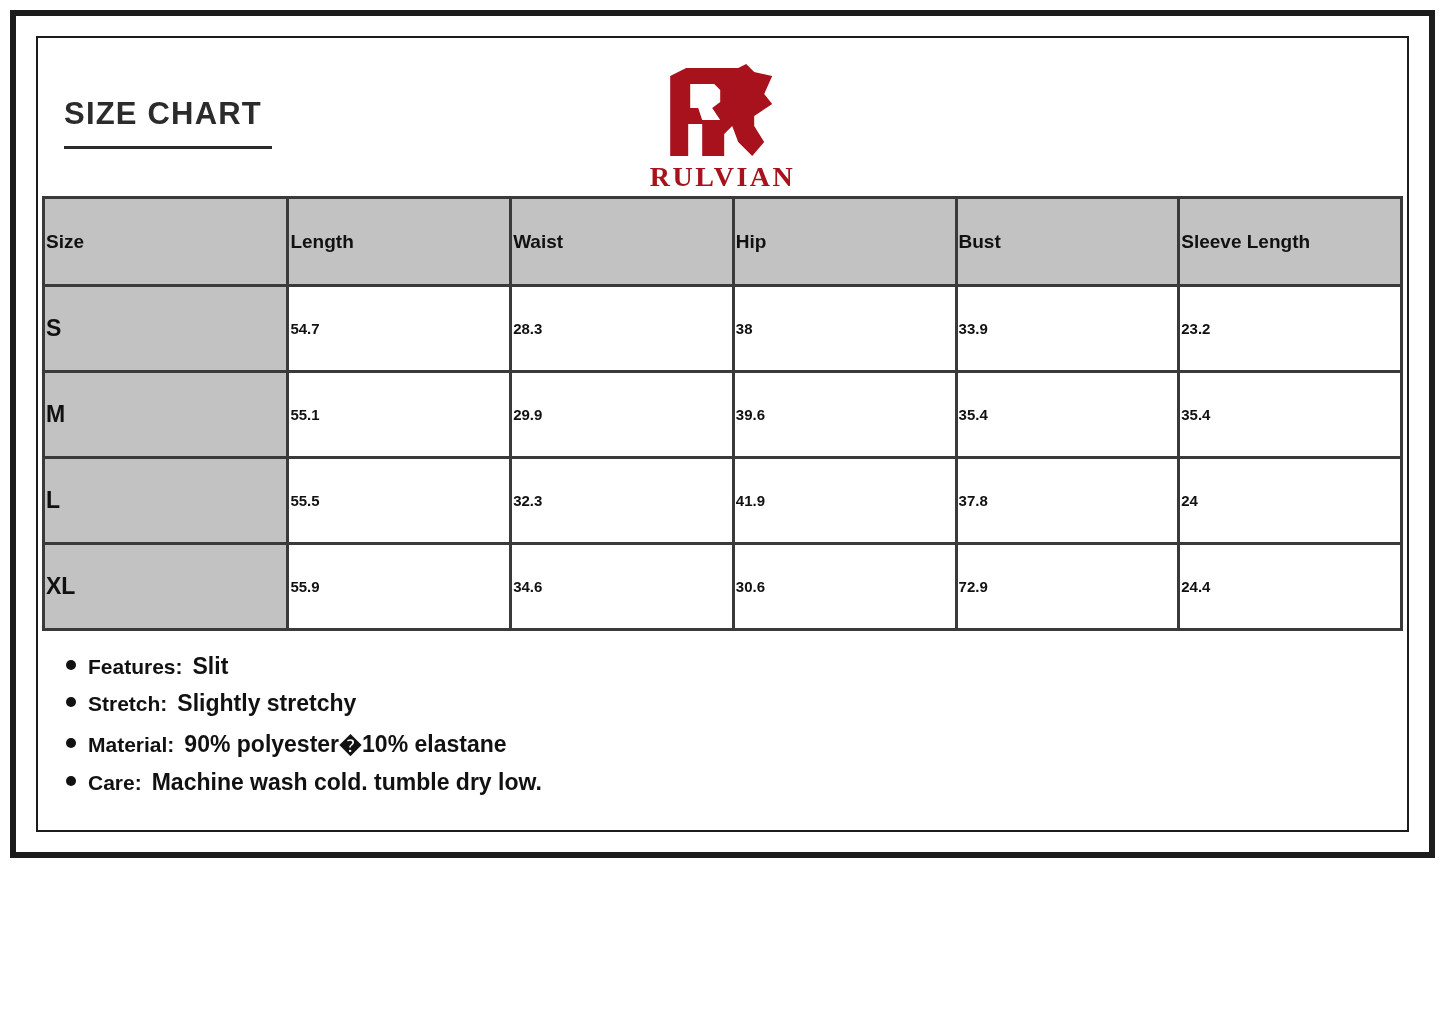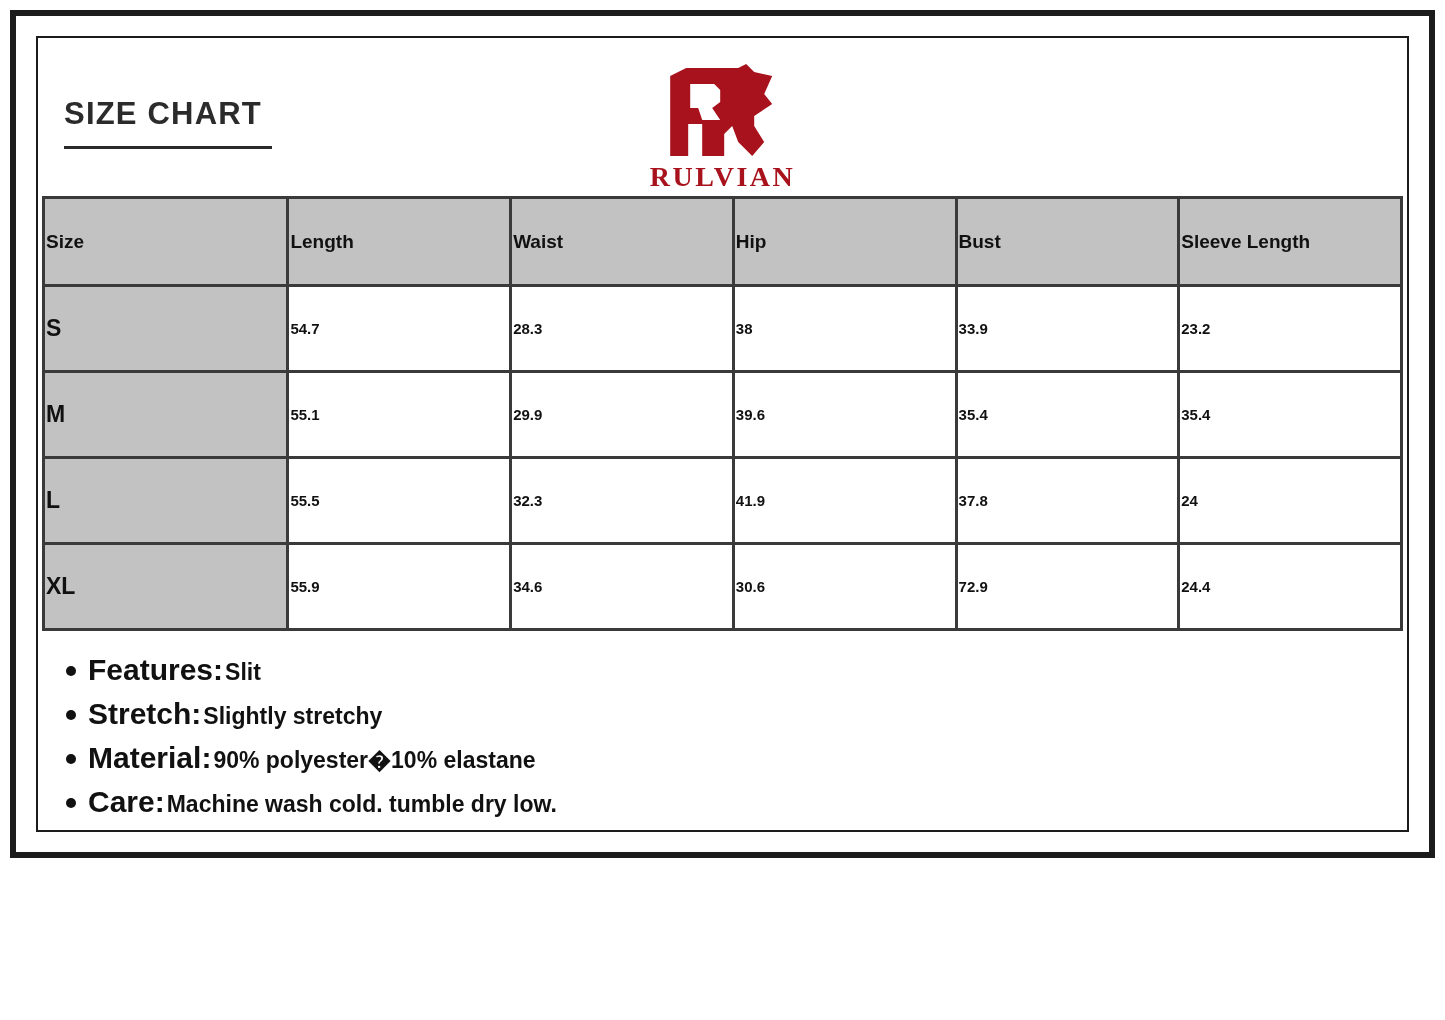--- a/index.html
+++ b/index.html
@@ -144,24 +144,24 @@
     width: 10px;
     height: 10px;
     border-radius: 50%;
     background: #111;
     margin-right: 12px;
     flex: 0 0 auto;
     position: relative;
     top: -4px;
   }
   .note-label {
-    font-size: 30px;
-    font-weight: bold;
-    color: #111;
-    margin-right: 2px;
+    font-size: 21px;
+    font-weight: bold;
+    color: #111;
+    margin-right: 10px;
     white-space: nowrap;
   }
   .note-value {
     font-size: 23px;
     font-weight: bold;
     color: #111;
   }
 </style>
 </head>
 <body>

